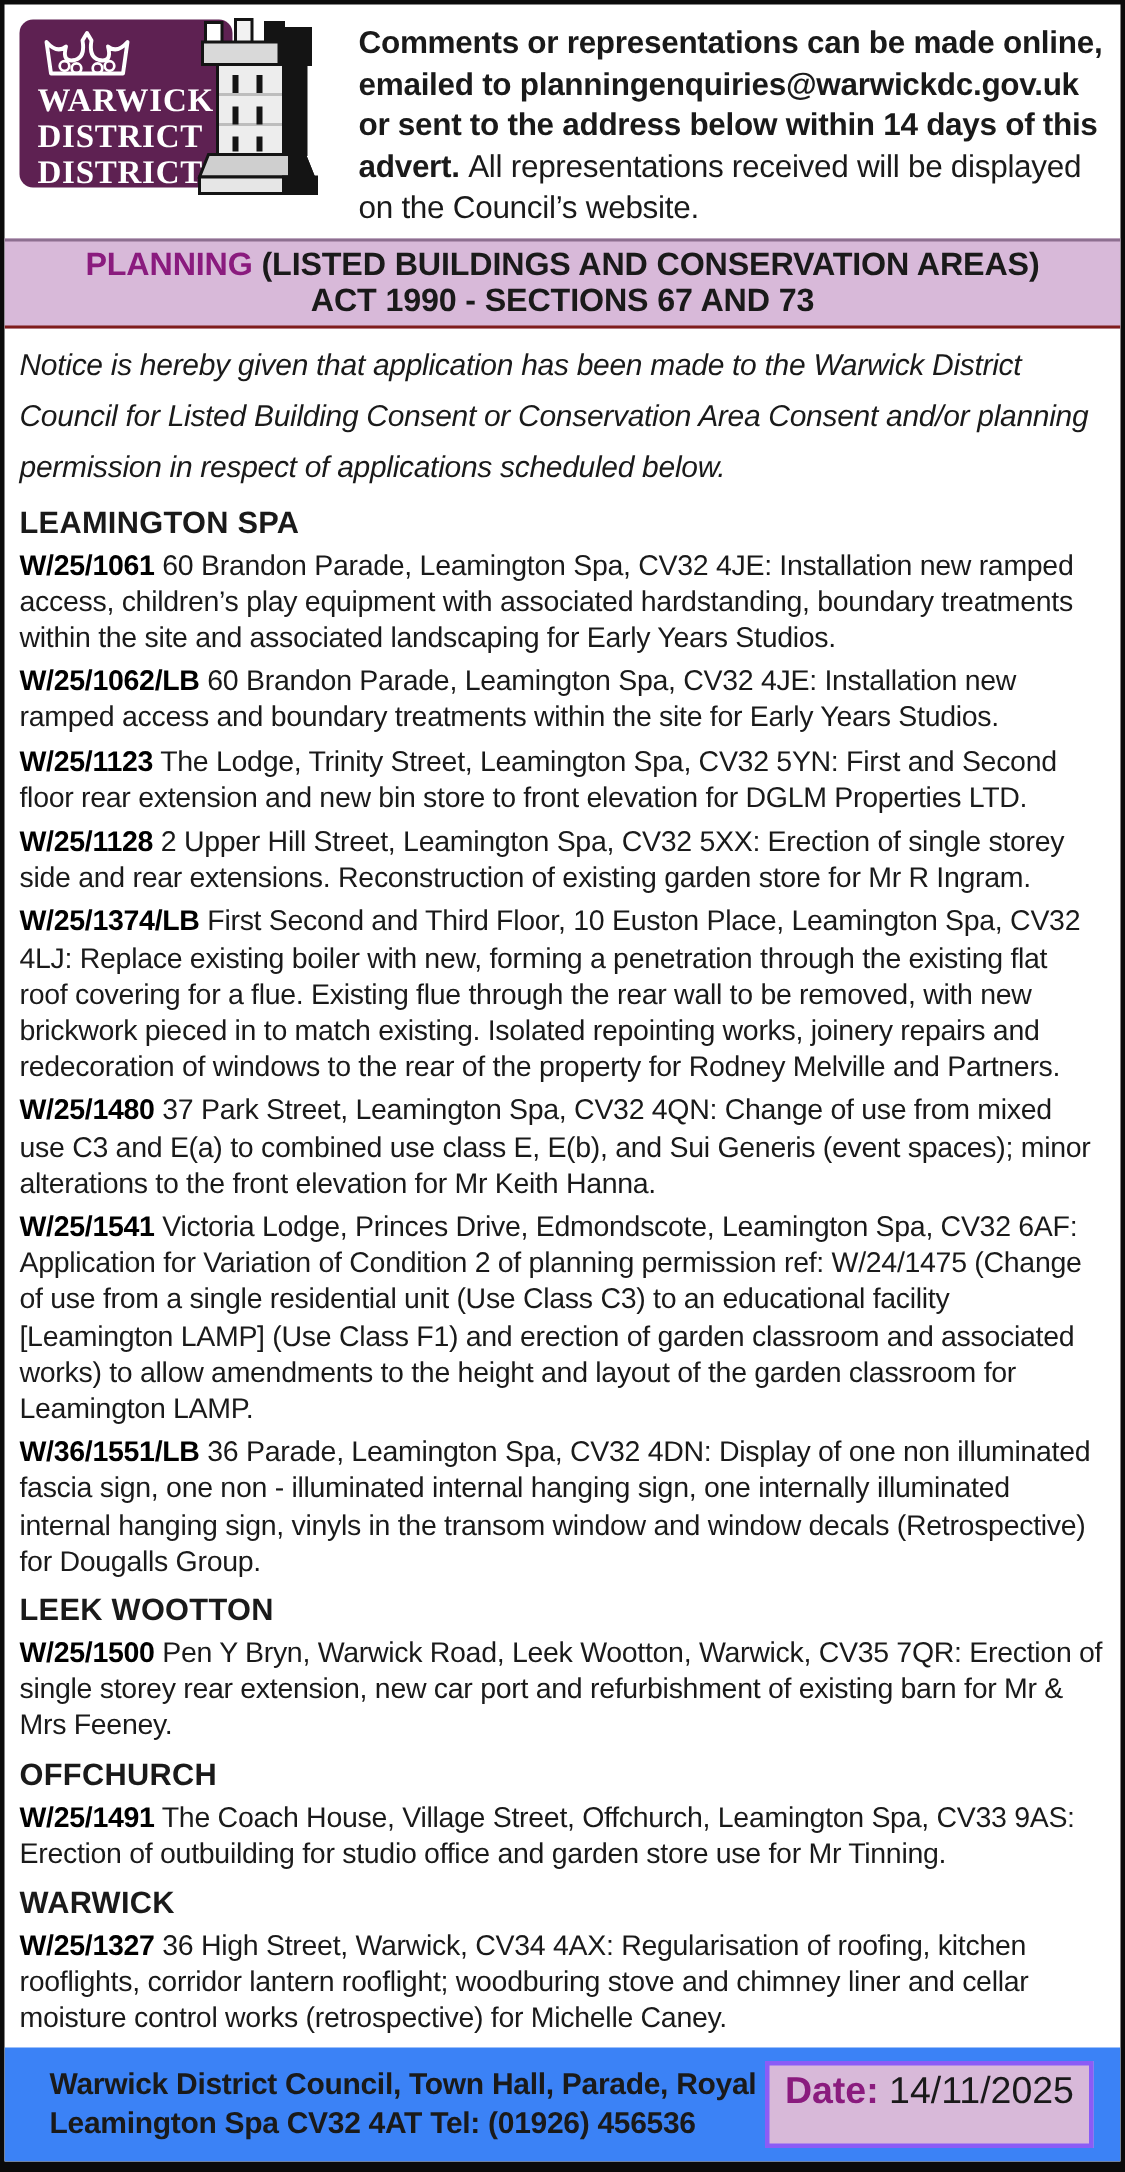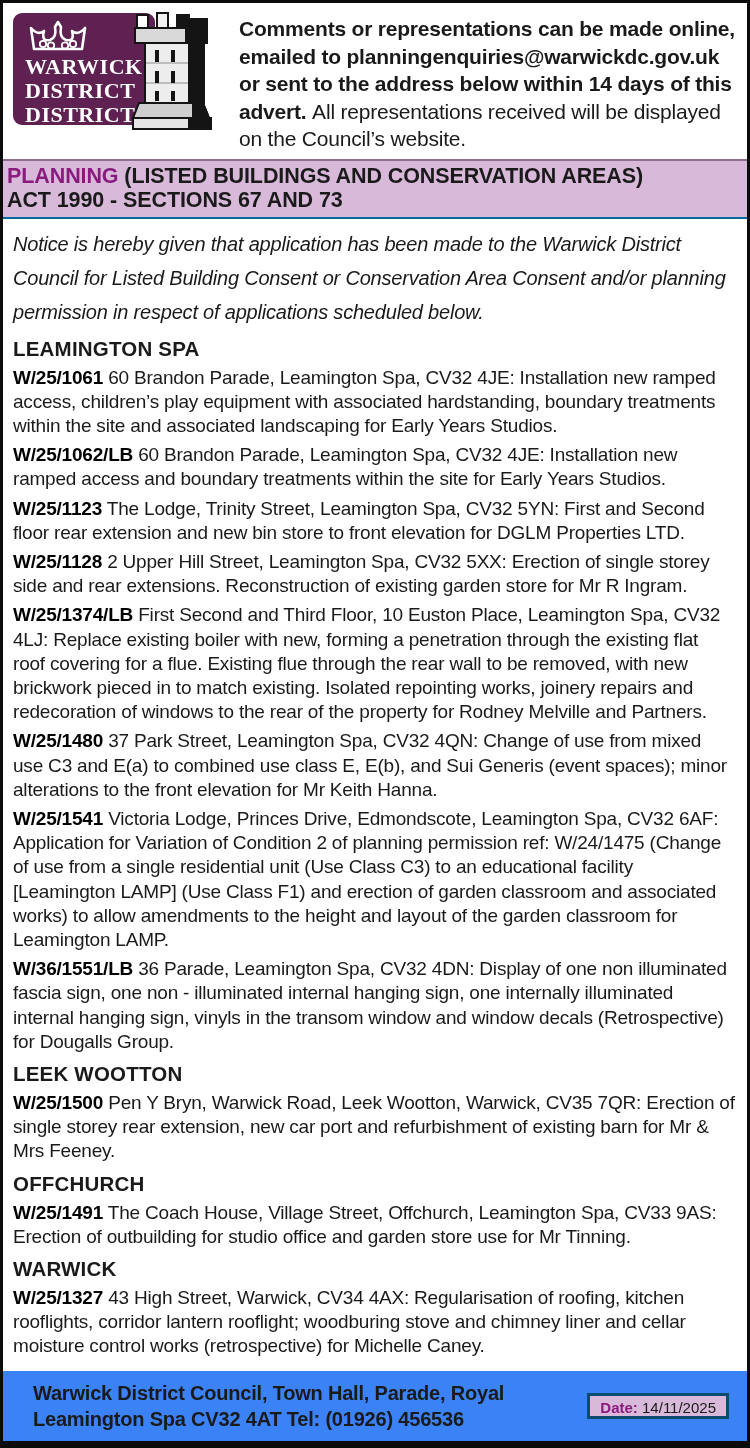--- a/index.html
+++ b/index.html
@@ -31,22 +31,23 @@
   }
   .tower{position:absolute;left:112px;top:0;}
   .header-text{
     flex:1;padding:4px 4px 0 14px;
     font-size:21px;line-height:27.5px;font-weight:bold;letter-spacing:-.2px;
   }
   .header-text .regular{font-weight:normal;}
   
   .banner{
     background:#d8b9d9;
-    border-top:2px solid #8d6f90;border-bottom:2px solid #0369a1;
+    border-top:2px solid #8d6f90;border-bottom:2px solid #7f1d1d;
     margin-top:2px;
+    text-align:center;
     padding:3px 4px 4px 4px;
     font-weight:bold;font-size:21.5px;line-height:24.5px;letter-spacing:-.1px;
   }
   .banner .hl{color:#8a1b7e;}
   
   .body{flex:1;padding:5px 12px 0 10px;overflow:hidden;}
   .notice-intro{
     font-style:italic;font-size:20px;line-height:34px;
     margin:3px 0 2px 0;letter-spacing:-.2px;
   }
@@ -60,24 +61,24 @@
   .footer-band{
     flex:0 0 auto;
     background:#3b82f6;
     display:flex;align-items:center;justify-content:space-between;
     padding:9px 14px 9px 30px;min-height:50px;
   }
   .footer-address{
     font-weight:bold;font-size:20px;line-height:26px;max-width:510px;letter-spacing:-.2px;
   }
   .date-box{
-    border:3px solid #0c4a6e;
+    border:3px solid #8b5cf6;
     background:#d8b9d9;
-    padding:3px 10px 0 10px;
-    font-size:15px;white-space:nowrap;
+    padding:3px 10px 20px 10px;
+    font-size:25px;white-space:nowrap;
     margin-right:4px;
   }
   .date-box .date-label{color:#8a1b7e;font-weight:bold;}
 </style>
 </head>
 <body>
 
 <div class="page">
 
   <div class="header">
@@ -179,21 +180,21 @@
 
     <div class="section-heading">OFFCHURCH</div>
     <p class="entry">
       <span class="ref">W/25/1491</span>
       <span>The Coach House, Village Street, Offchurch, Leamington Spa, CV33 9AS: Erection of outbuilding for studio office and garden store use for Mr Tinning.</span>
     </p>
 
     <div class="section-heading">WARWICK</div>
     <p class="entry">
       <span class="ref">W/25/1327</span>
-      <span>43 High Street, Warwick, CV34 4AX: Regularisation of roofing, kitchen rooflights, corridor lantern rooflight; woodburing stove and chimney liner and cellar moisture control works (retrospective) for Michelle Caney.</span>
+      <span>36 High Street, Warwick, CV34 4AX: Regularisation of roofing, kitchen rooflights, corridor lantern rooflight; woodburing stove and chimney liner and cellar moisture control works (retrospective) for Michelle Caney.</span>
     </p>
   </div>
 
   <div class="footer-band">
     <div class="footer-address">Warwick District Council, Town Hall, Parade, Royal Leamington Spa CV32 4AT Tel: (01926) 456536</div>
     <div class="date-box">
       <span class="date-label">Date:</span>
       <span class="date-value">14/11/2025</span>
     </div>
   </div>

